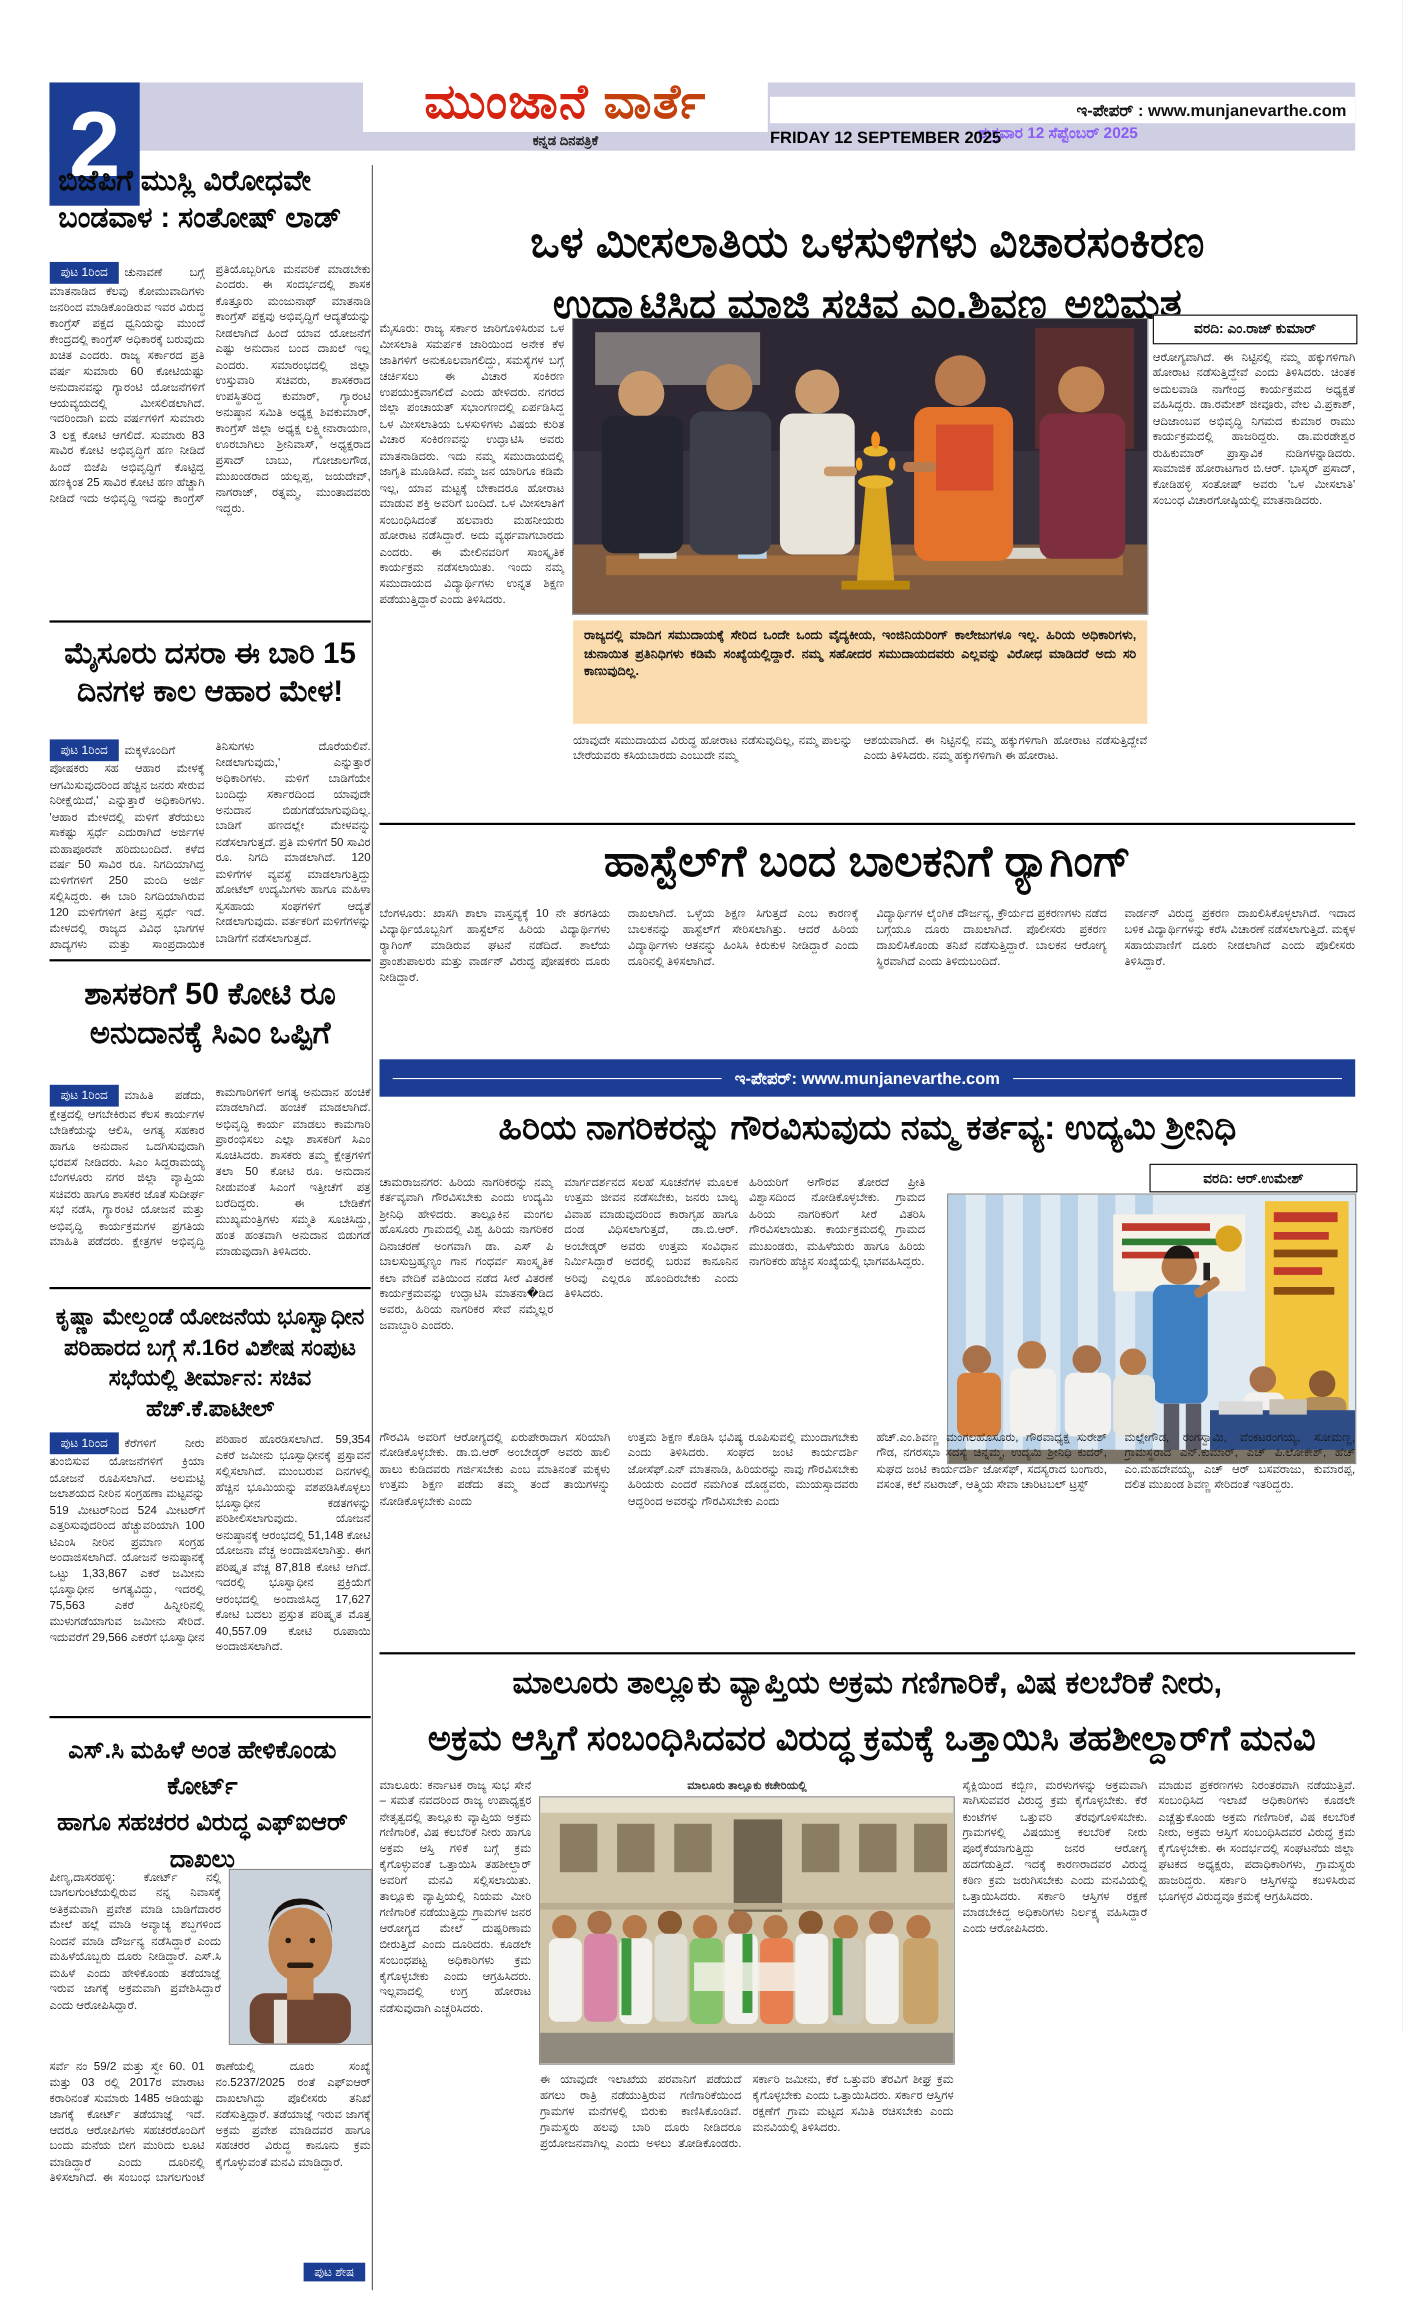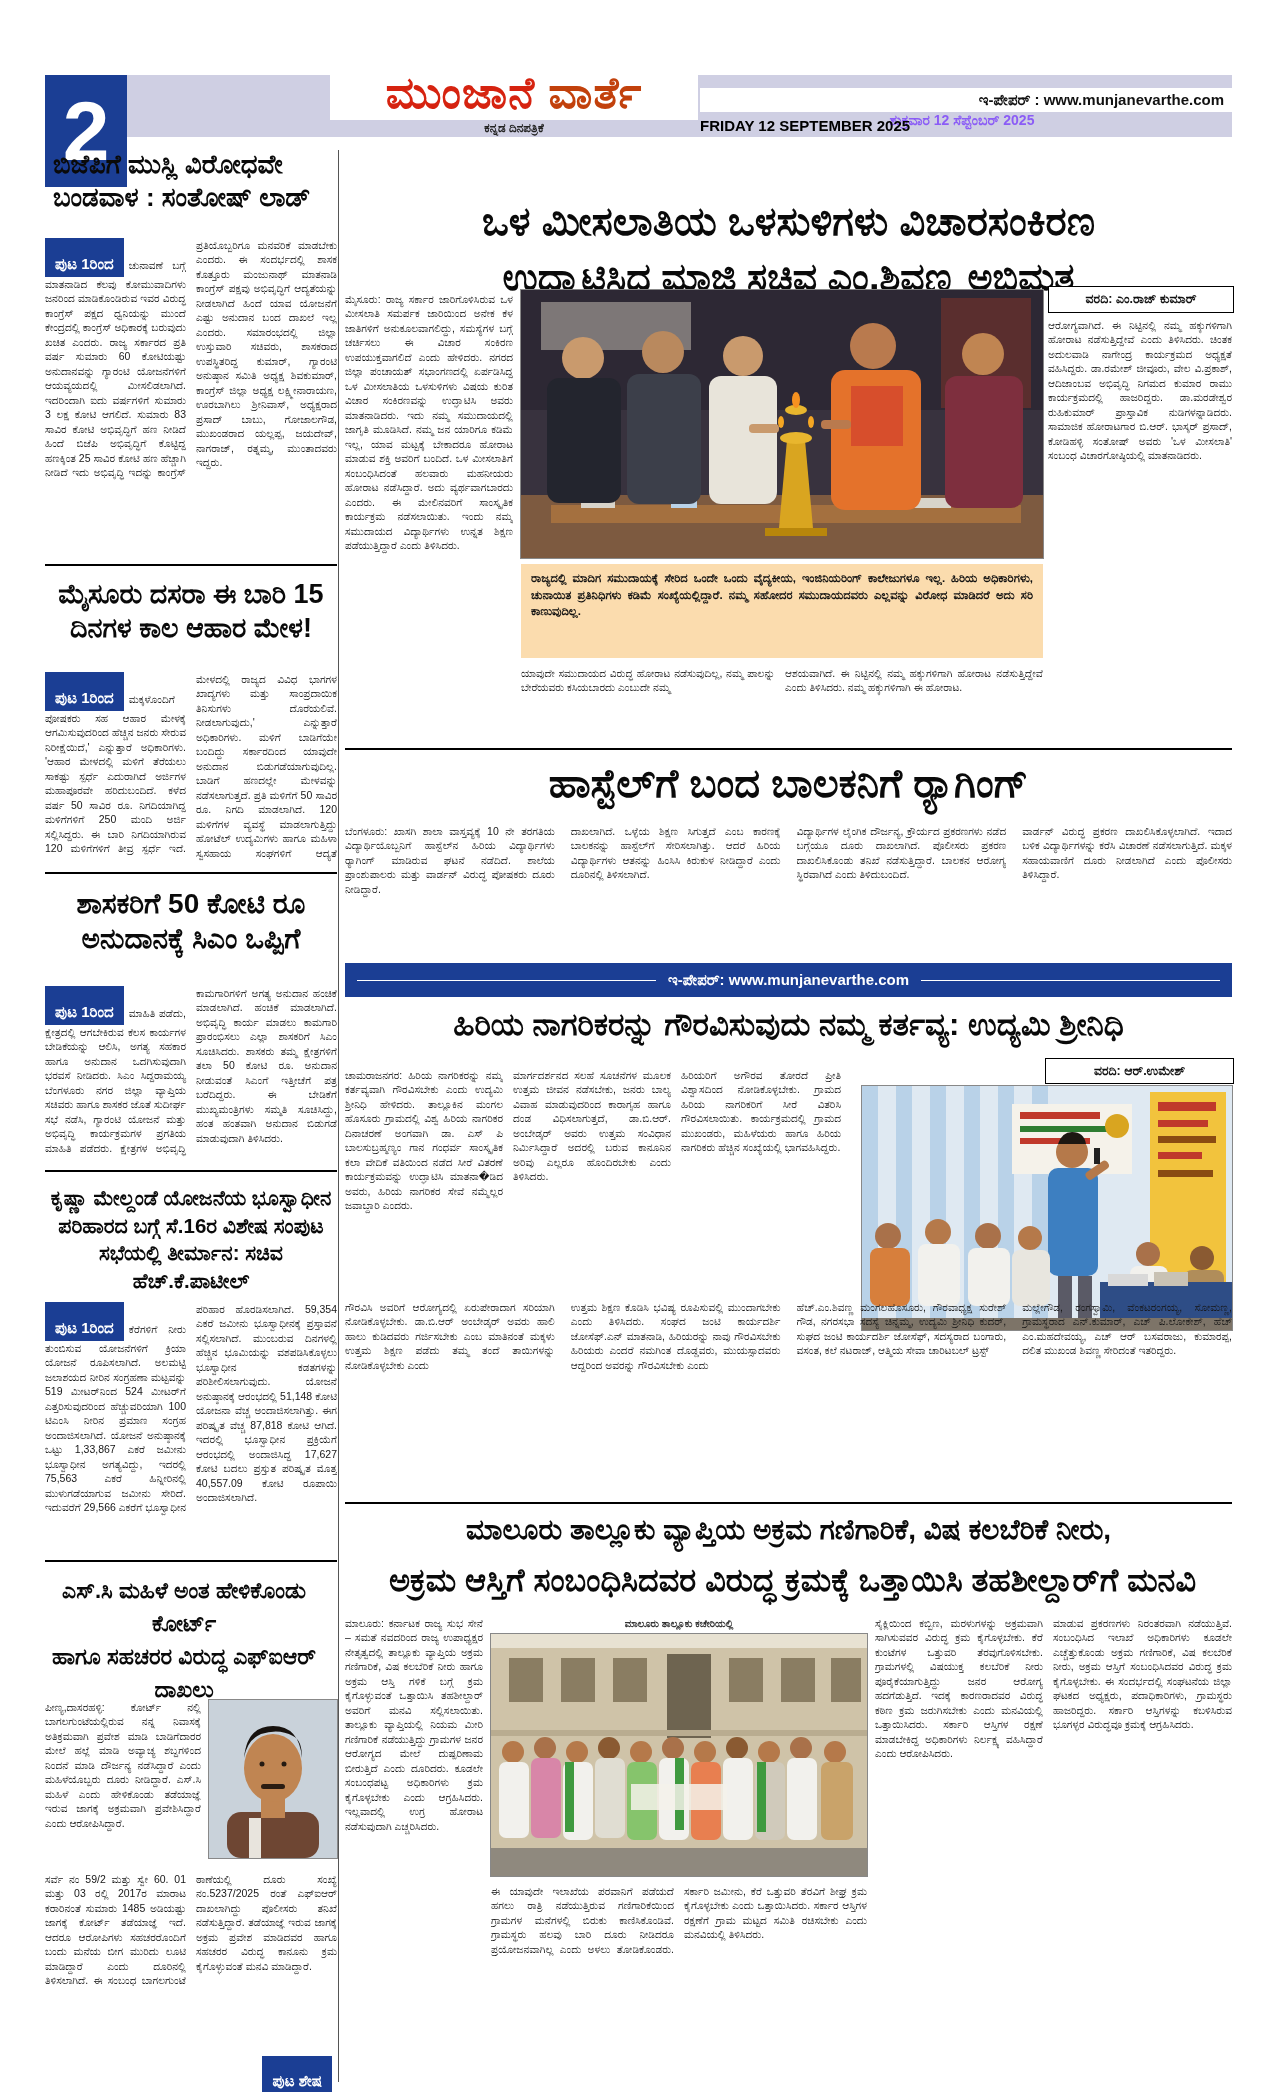--- a/index.html
+++ b/index.html
@@ -19,22 +19,22 @@
               justify-content:flex-end;padding-right:8px;box-sizing:border-box;font-size:15px;font-weight:bold;color:#111;}
   .hdr-datekn{left:700px;top:112px;width:524px;text-align:center;font-size:14px;font-weight:bold;color:#8b5cf6;}
   .hdr-dateen2{left:700px;top:116px;width:524px;text-align:left;font-size:15px;font-weight:800;color:#000;}
   
   .vrule{left:338px;top:150px;width:1px;height:1932px;background:#555;}
   .hrule-l{left:45px;width:292px;height:2px;background:#000;}
   .hl{font-weight:bold;color:#0a0a0a;line-height:1.25;}
   .center{text-align:center;}
   .btxt{font-size:10.5px;line-height:1.38;text-align:justify;overflow:hidden;color:#161616;}
   .cols2{column-count:2;column-gap:10px;}
-  .tag{display:inline-block;background:#1b3e94;color:#fff;font-size:15px;font-weight:bold;
-       padding:16px 10px 2px 10px;margin-right:5px;}
+  .tag{display:inline-block;background:#1b3e94;color:#fff;font-size:11px;font-weight:normal;
+       padding:3px 10px 2px 10px;margin-right:5px;}
   .byline-box{border:1.5px solid #000;font-size:12.5px;font-weight:bold;display:flex;align-items:center;
               justify-content:center;background:#fff;}
   .caption{background:#fbdcae;font-size:11.5px;font-weight:bold;line-height:1.45;text-align:justify;
            padding:6px 10px;box-sizing:border-box;overflow:hidden;}
   .banner{background:#1b3e94;color:#fff;display:flex;align-items:center;font-weight:bold;font-size:15px;}
   .banner .line{flex:1;height:1px;background:#fff;margin:0 12px;}
   .grid4{display:grid;grid-template-columns:repeat(4,1fr);gap:16px;}
   .photo{display:block;}
   .photo-frame{outline:1px solid #888;}
   .smallcap{font-size:10px;font-weight:bold;text-align:center;color:#333;background:#fff;}

